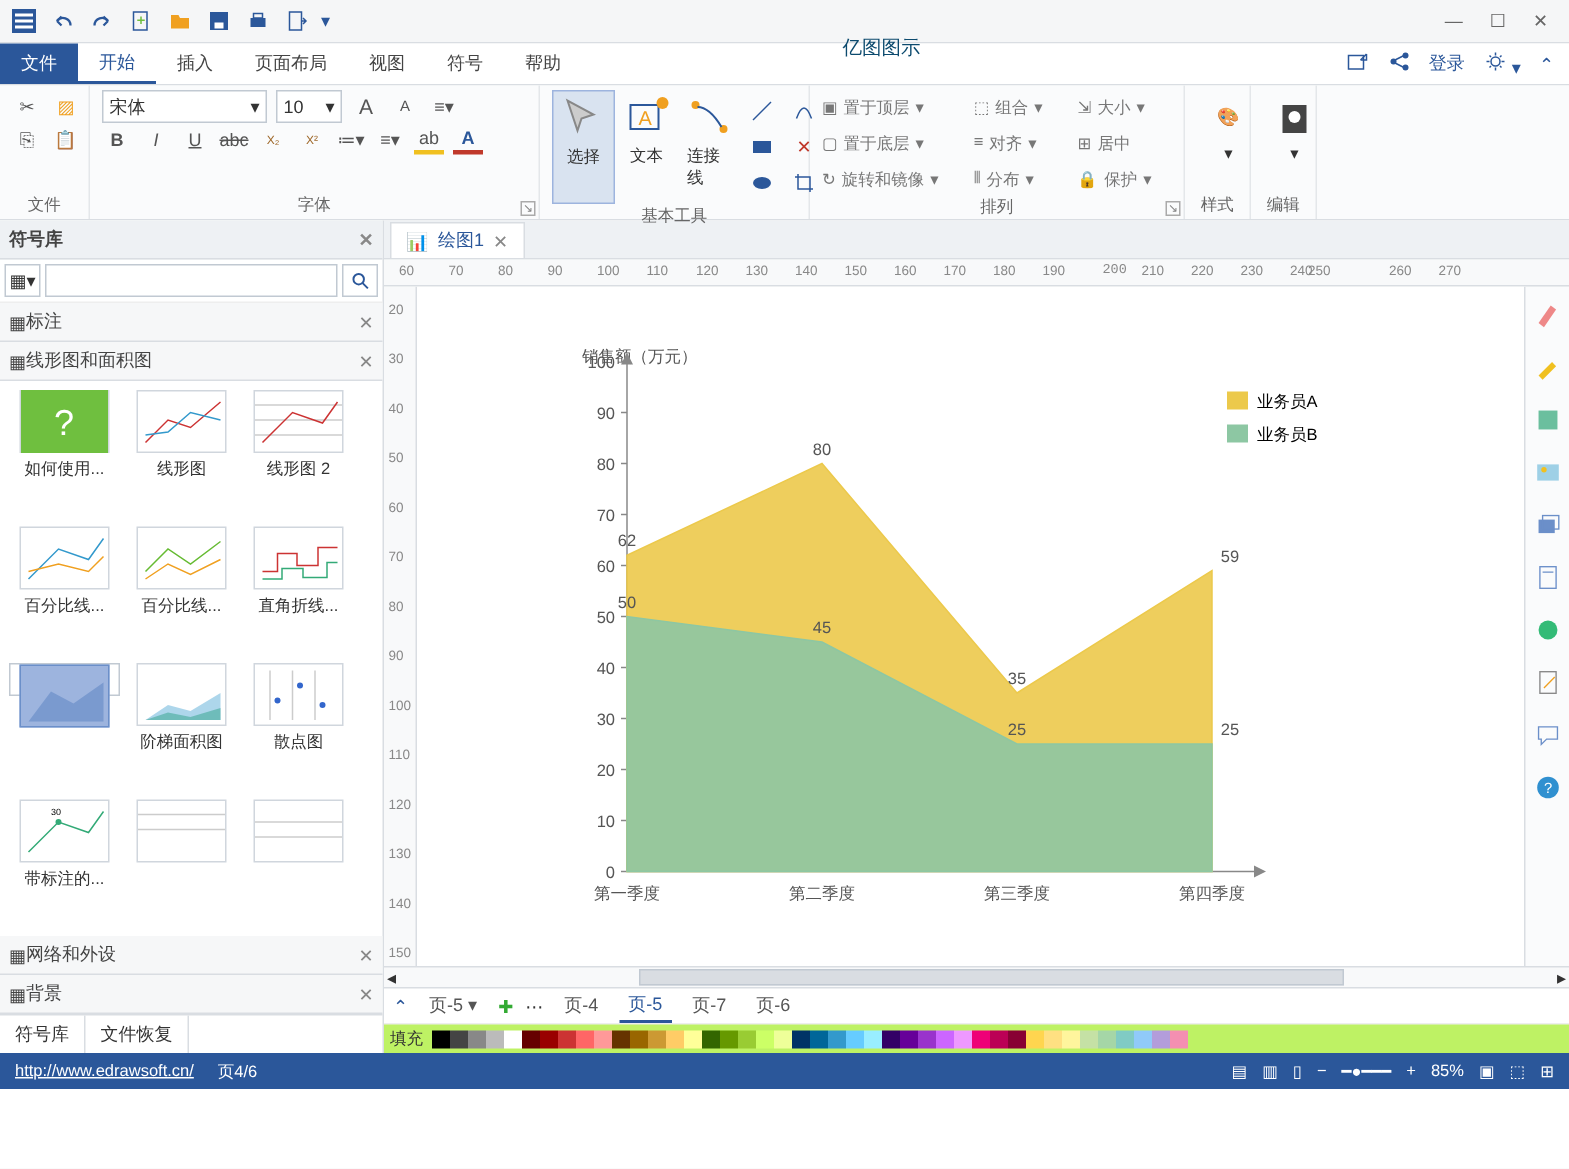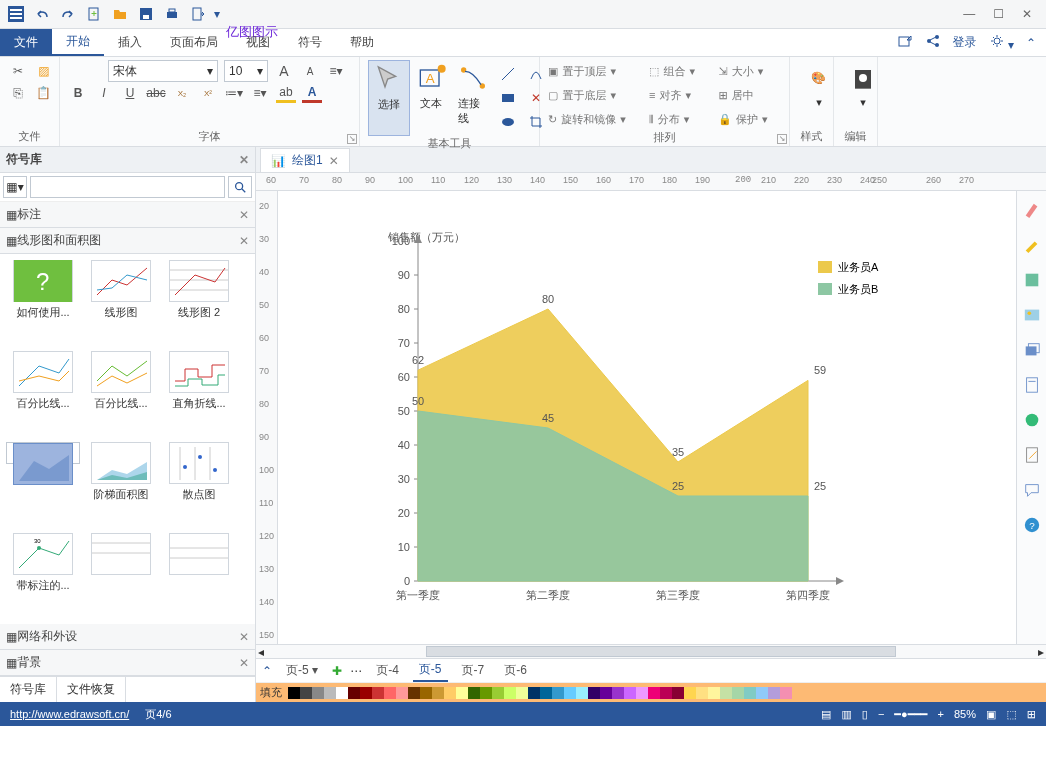--- a/index.html
+++ b/index.html
@@ -1,20 +1,20 @@
 <!DOCTYPE html>
 <html><head>
 <meta charset="utf-8">
 <style>
 * { box-sizing: border-box; margin: 0; padding: 0; font-family: "Microsoft YaHei", sans-serif; }
 body { width:1046px; height:779px; background:#fff; font-size:12px; color:#333; overflow:hidden; position:relative;}
 .titlebar{height:29px;background:#f5f6f7;border-bottom:1px solid #d9dde2;display:flex;align-items:center;}
 .qat{display:flex;gap:6px;padding:0 6px;align-items:center;}
 .qat svg,.winctl svg{width:16px;height:16px;}
-.titletxt{flex:1;text-align:left;color:#6d28d9;font-size:13px;margin-top:36px;}
+.titletxt{flex:1;text-align:center;color:#0c4a6e;font-size:13px;margin-top:36px;}
 .winctl{display:flex;gap:18px;padding:0 14px;}
 .winctl span{color:#666;cursor:pointer;}
 
 .menubar{height:28px;background:#fff;border-bottom:1px solid #d9dde2;display:flex;align-items:stretch;}
 .menubar .tab{padding:0 14px;display:flex;align-items:center;color:#444;cursor:pointer;}
 .menubar .tab.file{background:#2b579a;color:#fff;}
 .menubar .tab.active{color:#2b579a;border-bottom:2px solid #2b579a;}
 .menubar .right{margin-left:auto;display:flex;align-items:center;gap:12px;padding:0 10px;color:#2b579a;}
 .menubar .right svg{width:16px;height:16px;}
 
@@ -55,21 +55,21 @@
 .ruler-h{height:18px;background:#f8f9fa;border-bottom:1px solid #d9dde2;position:relative;font-size:9px;color:#888;overflow:hidden;}
 .ruler-h span{position:absolute;top:2px;}
 .carea{flex:1;display:flex;overflow:hidden;}
 .ruler-v{width:22px;background:#f8f9fa;border-right:1px solid #d9dde2;position:relative;font-size:9px;color:#888;}
 .ruler-v span{position:absolute;left:3px;}
 .canvas{flex:1;background:#fff;position:relative;overflow:hidden;}
 .chart{position:absolute;left:60px;top:40px;width:640px;height:420px;}
 .pages{height:24px;border-top:1px solid #d9dde2;display:flex;align-items:center;gap:8px;padding:0 6px;background:#fff;}
 .pages .pg{padding:2px 6px;cursor:pointer;color:#555;}
 .pages .pg.active{color:#2b579a;border-bottom:2px solid #2b579a;}
-.colorbar{height:20px;background:#fdba74;border-top:1px solid #eee;display:flex;align-items:center;padding:0 4px;gap:0;}
+.colorbar{height:20px;background:#bef264;border-top:1px solid #eee;display:flex;align-items:center;padding:0 4px;gap:0;}
 .colorbar .sw{width:12px;height:12px;}
 .rtools{width:30px;border-left:1px solid #d9dde2;background:#fafbfc;display:flex;flex-direction:column;align-items:center;gap:14px;padding-top:10px;}
 .rtools svg{width:18px;height:18px;}
 
 .status{height:24px;background:#2b579a;color:#fff;display:flex;align-items:center;padding:0 10px;font-size:11px;gap:16px;}
 .status a{color:#fff;text-decoration:underline;}
 .status .sright{margin-left:auto;display:flex;align-items:center;gap:10px;}
 
 .esc{font-size:8px;color:#9f692b;}
 </style>
@@ -172,21 +172,21 @@
         <span class="rbtn" style="color:#f0a020;">▨</span>
       </div>
     <div class="rrow">
         <span class="rbtn">⎘</span>
         <span class="rbtn">📋</span>
       </div>
     <div class="label">文件</div>
   </div>
   <div class="rgroup" style="width:300px;">
     <div class="rrow">
-      <div class="sel" style="width:110px;margin-left:40px;">
+      <div class="sel" style="width:110px;">
           <span>宋体</span>
           <span style="margin-left:auto;">▾</span>
         </div>
       <div class="sel" style="width:44px;">
           <span>10</span>
           <span style="margin-left:auto;">▾</span>
         </div>
       <span class="rbtn" style="font-size:14px;">A</span>
       <span class="rbtn" style="font-size:10px;">A</span>
       <span class="rbtn">≡▾</span>

